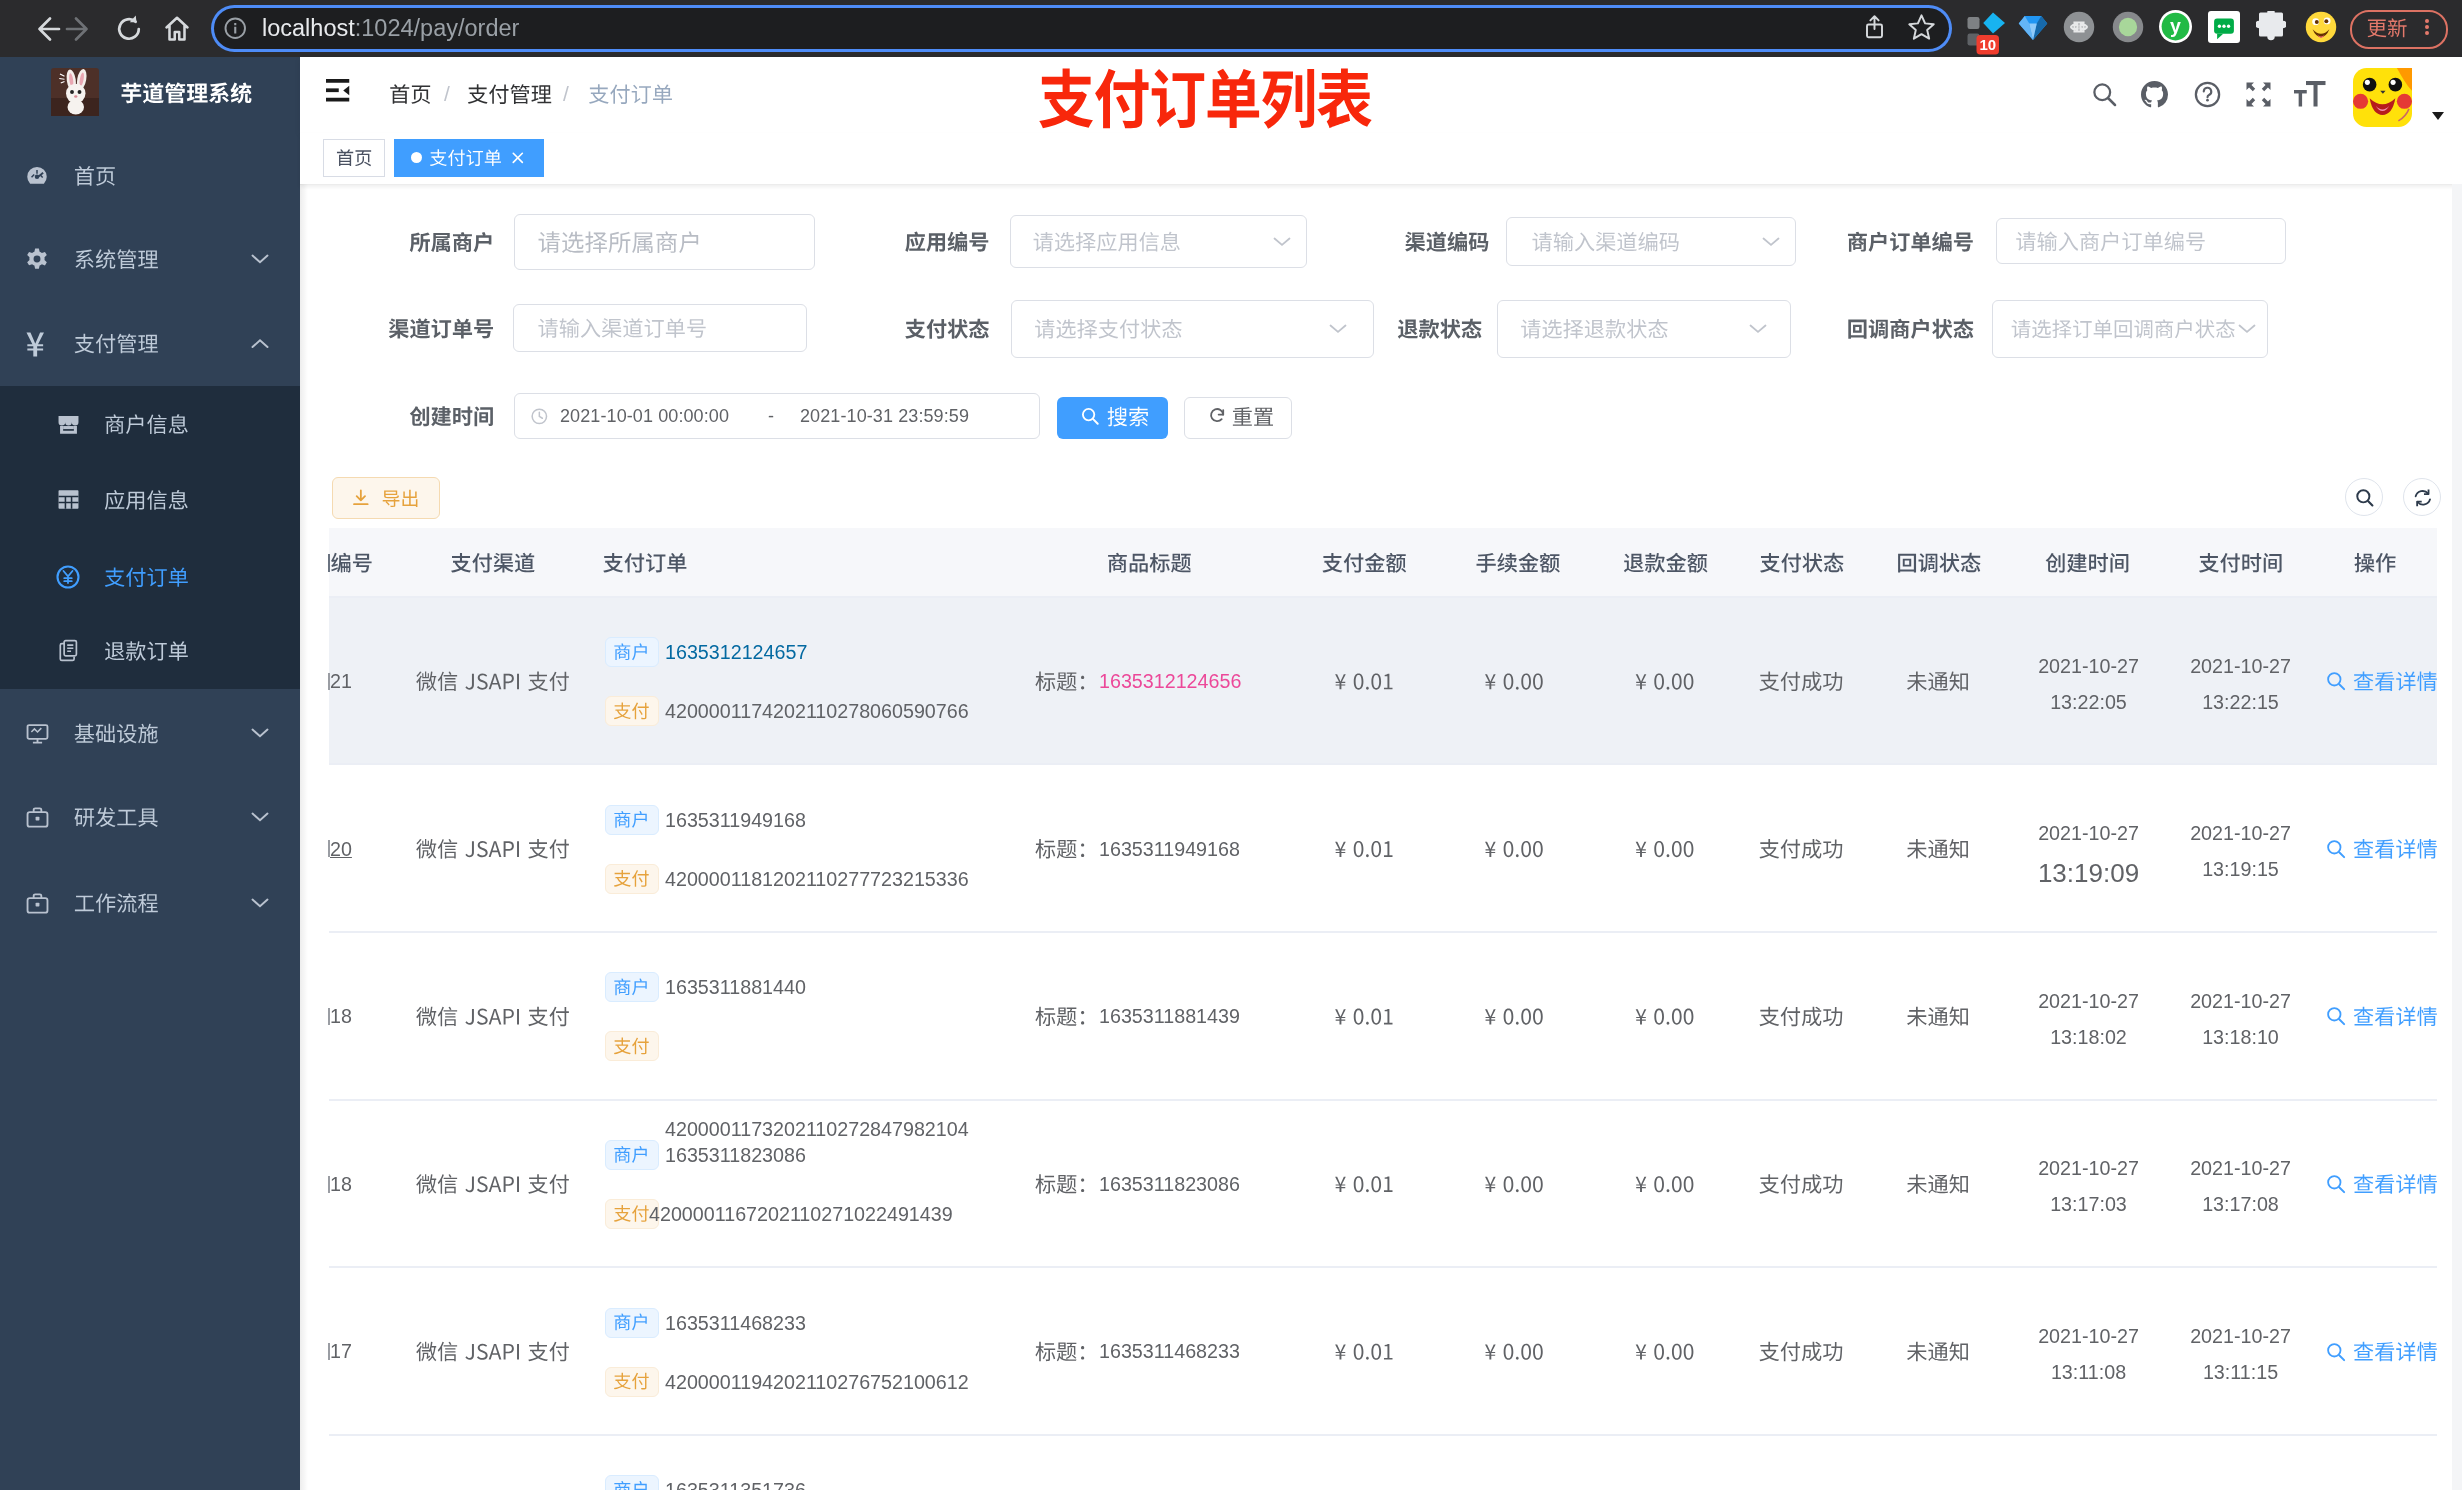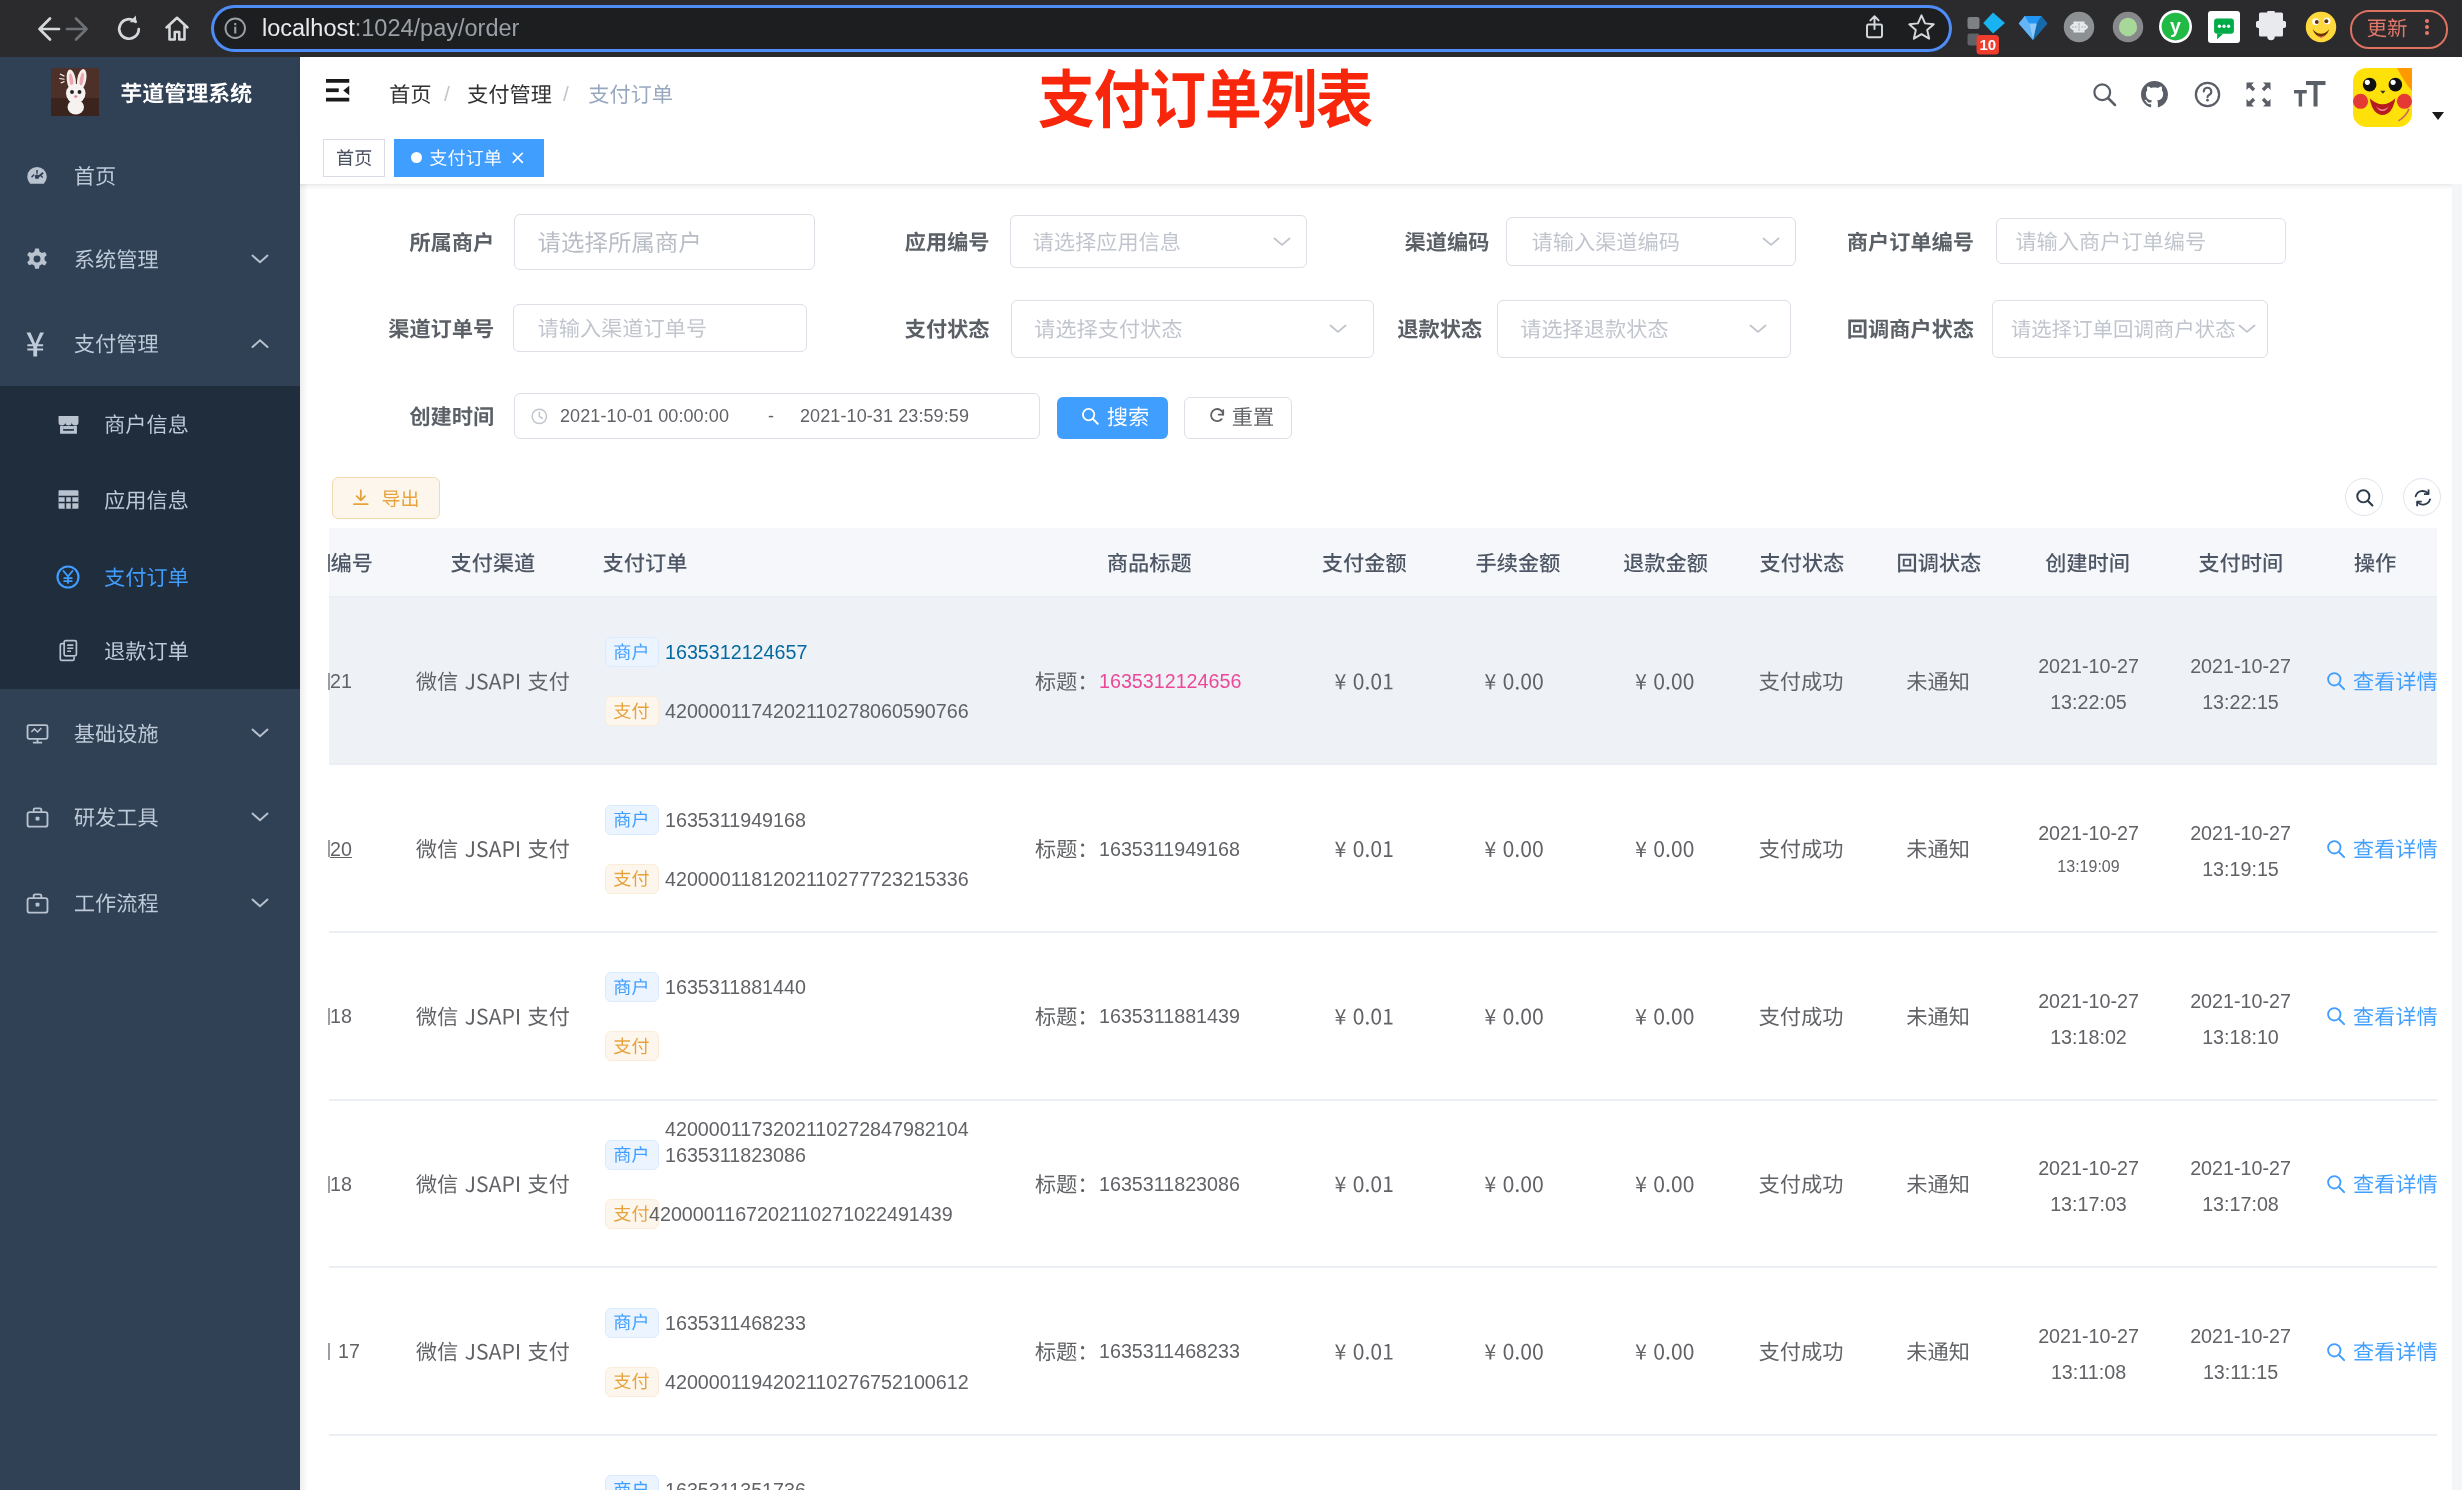--- a/index.html
+++ b/index.html
@@ -447,21 +447,21 @@
       <path d="M17.5 17.5 L24 24" stroke="#409eff" stroke-width="2.6" stroke-linecap="round"></path>
     </svg>
 <span class="a" style="left:330px;top:837px;font-size:19.7px;color:#606266;text-decoration:underline;">20</span>
 <div class="a" style="left:328px;top:840px;width:2.3px;height:16.7px;background:#9a9da3;"></div>
 <div class="a" style="left:605px;top:805px;width:54px;height:30px;background:#ecf5ff;border:1.5px solid #d9ecff;border-radius:6px;box-sizing:border-box;"></div>
 <span class="a" style="left:665px;top:808px;font-size:19.7px;color:#606266;">1635311949168</span>
 <div class="a" style="left:605px;top:864px;width:54px;height:30px;background:#fdf6ec;border:1.5px solid #faecd8;border-radius:6px;box-sizing:border-box;"></div>
 <span class="a" style="left:665px;top:867px;font-size:19.7px;color:#606266;">4200001181202110277723215336</span>
 <span class="a" style="left:1099px;top:837px;font-size:19.7px;color:#606266;">1635311949168</span>
 <span class="a" style="left:2089px;top:821px;font-size:19.7px;color:#606266;width:151px;margin-left:-76px;text-align:center;">2021-10-27</span>
-<span class="a" style="left:2089px;top:857px;font-size:16px;color:#606266;width:151px;margin-left:-76px;text-align:center;">13:19:09</span>
+<span class="a" style="left:2089px;top:857px;font-size:26px;color:#606266;width:151px;margin-left:-76px;text-align:center;">13:19:09</span>
 <span class="a" style="left:2241px;top:821px;font-size:19.7px;color:#606266;width:151px;margin-left:-76px;text-align:center;">2021-10-27</span>
 <span class="a" style="left:2241px;top:857px;font-size:19.7px;color:#606266;width:151px;margin-left:-76px;text-align:center;">13:19:15</span>
 <svg class="a" style="left:2326px;top:839px;" width="20.4" height="20.4" viewBox="0 0 27 27">
       <circle cx="11" cy="11" r="8.2" stroke="#409eff" stroke-width="2.4" fill="none"></circle>
       <path d="M17.5 17.5 L24 24" stroke="#409eff" stroke-width="2.6" stroke-linecap="round"></path>
     </svg>
 <span class="a" style="left:330px;top:1004px;font-size:19.7px;color:#606266;">18</span>
 <div class="a" style="left:328px;top:1008px;width:2.3px;height:16.7px;background:#9a9da3;"></div>
 <div class="a" style="left:605px;top:972px;width:54px;height:30px;background:#ecf5ff;border:1.5px solid #d9ecff;border-radius:6px;box-sizing:border-box;"></div>
 <span class="a" style="left:665px;top:975px;font-size:19.7px;color:#606266;">1635311881440</span>
@@ -484,21 +484,21 @@
 <span class="a" style="left:649px;top:1202px;font-size:19.7px;color:#606266;">4200001167202110271022491439</span>
 <span class="a" style="left:1099px;top:1172px;font-size:19.7px;color:#606266;">1635311823086</span>
 <span class="a" style="left:2089px;top:1156px;font-size:19.7px;color:#606266;width:151px;margin-left:-76px;text-align:center;">2021-10-27</span>
 <span class="a" style="left:2089px;top:1192px;font-size:19.7px;color:#606266;width:151px;margin-left:-76px;text-align:center;">13:17:03</span>
 <span class="a" style="left:2241px;top:1156px;font-size:19.7px;color:#606266;width:151px;margin-left:-76px;text-align:center;">2021-10-27</span>
 <span class="a" style="left:2241px;top:1192px;font-size:19.7px;color:#606266;width:151px;margin-left:-76px;text-align:center;">13:17:08</span>
 <svg class="a" style="left:2326px;top:1174px;" width="20.4" height="20.4" viewBox="0 0 27 27">
       <circle cx="11" cy="11" r="8.2" stroke="#409eff" stroke-width="2.4" fill="none"></circle>
       <path d="M17.5 17.5 L24 24" stroke="#409eff" stroke-width="2.6" stroke-linecap="round"></path>
     </svg>
-<span class="a" style="left:330px;top:1339px;font-size:19.7px;color:#606266;padding-left:8px;">17</span>
+<span class="a" style="left:330px;top:1339px;font-size:19.7px;color:#606266;">17</span>
 <div class="a" style="left:328px;top:1343px;width:2.3px;height:16.7px;background:#9a9da3;"></div>
 <div class="a" style="left:605px;top:1308px;width:54px;height:30px;background:#ecf5ff;border:1.5px solid #d9ecff;border-radius:6px;box-sizing:border-box;"></div>
 <span class="a" style="left:665px;top:1311px;font-size:19.7px;color:#606266;">1635311468233</span>
 <div class="a" style="left:605px;top:1367px;width:54px;height:30px;background:#fdf6ec;border:1.5px solid #faecd8;border-radius:6px;box-sizing:border-box;"></div>
 <span class="a" style="left:665px;top:1370px;font-size:19.7px;color:#606266;">4200001194202110276752100612</span>
 <span class="a" style="left:1099px;top:1339px;font-size:19.7px;color:#606266;">1635311468233</span>
 <span class="a" style="left:2089px;top:1324px;font-size:19.7px;color:#606266;width:151px;margin-left:-76px;text-align:center;">2021-10-27</span>
 <span class="a" style="left:2089px;top:1360px;font-size:19.7px;color:#606266;width:151px;margin-left:-76px;text-align:center;">13:11:08</span>
 <span class="a" style="left:2241px;top:1324px;font-size:19.7px;color:#606266;width:151px;margin-left:-76px;text-align:center;">2021-10-27</span>
 <span class="a" style="left:2241px;top:1360px;font-size:19.7px;color:#606266;width:151px;margin-left:-76px;text-align:center;">13:11:15</span>

